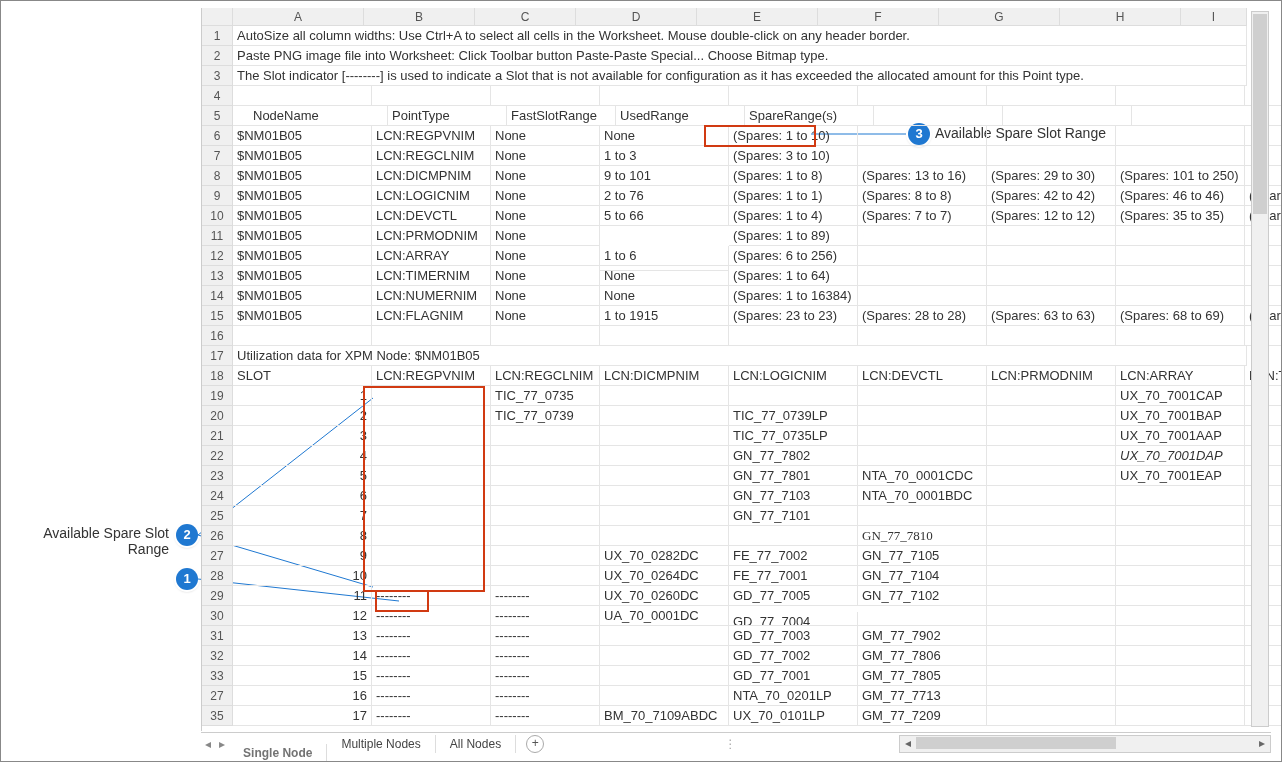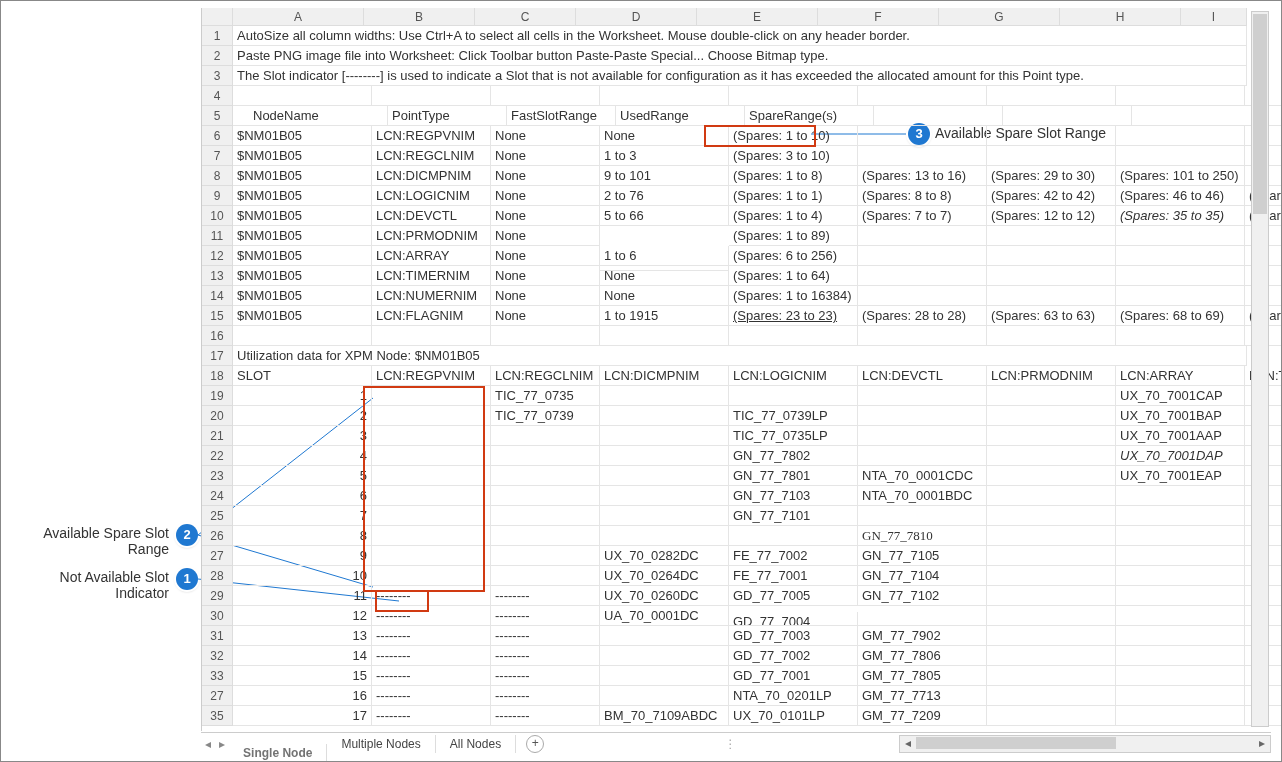--- a/index.html
+++ b/index.html
@@ -165,21 +165,20 @@
   }
 </style>
 </head>
 <body>
 
 <div class="outer">
 
   <div class="callout-label" style="left:8px; top:524px; text-align:right; width:160px;">Available Spare Slot Range</div>
   <div class="callout-num" style="left:175px; top:523px;">2</div>
 
-  <div class="callout-label" style="left:8px; top:568px; text-align:right; width:160px;">Not Available Slot Indicator</div>
   <div class="callout-num" style="left:175px; top:567px;">1</div>
 
   <div class="callout-num" style="left:907px; top:122px;">3</div>
   <div class="callout-label" style="left:934px; top:124px;">Available Spare Slot Range</div>
 
   <svg class="lines">
     <line x1="197" y1="534" x2="372" y2="397" stroke="#1f78d1" stroke-width="1"></line>
     <line x1="197" y1="534" x2="372" y2="586" stroke="#1f78d1" stroke-width="1"></line>
     <line x1="197" y1="578" x2="398" y2="600" stroke="#1f78d1" stroke-width="1"></line>
     <line x1="905" y1="133" x2="810" y2="133" stroke="#1f78d1" stroke-width="1"></line>
@@ -286,21 +285,21 @@
         </div>
         <div class="row">
           <div class="rh">10</div>
           <div class="cell" style="width: 130px;">$NM01B05</div>
           <div class="cell" style="width: 110px;">LCN:DEVCTL</div>
           <div class="cell" style="width: 100px;">None</div>
           <div class="cell" style="width: 120px;">5 to 66</div>
           <div class="cell" style="width: 120px;">(Spares: 1 to 4)</div>
           <div class="cell" style="width: 120px;">(Spares: 7 to 7)</div>
           <div class="cell" style="width: 120px;">(Spares: 12 to 12)</div>
-          <div class="cell" style="width: 120px; font-style: italic;">(Spares: 35 to 35)</div>
+          <div class="cell" style="width: 120px;">(Spares: 35 to 35)</div>
           <div class="cell" style="width: 65px;">(Spares: 6</div>
         </div>
         <div class="row">
           <div class="rh">11</div>
           <div class="cell" style="width: 130px;">$NM01B05</div>
           <div class="cell" style="width: 110px;">LCN:PRMODNIM</div>
           <div class="cell" style="width: 100px;">None</div>
           <div class="cell" style="width: 120px; margin-top: 44px;">90 to 91</div>
           <div class="cell" style="width: 120px;">(Spares: 1 to 89)</div>
           <div class="cell" style="width: 120px;"></div>
@@ -343,21 +342,21 @@
           <div class="cell" style="width: 120px;"></div>
           <div class="cell" style="width: 120px;"></div>
           <div class="cell" style="width: 65px;"></div>
         </div>
         <div class="row">
           <div class="rh">15</div>
           <div class="cell" style="width: 130px;">$NM01B05</div>
           <div class="cell" style="width: 110px;">LCN:FLAGNIM</div>
           <div class="cell" style="width: 100px;">None</div>
           <div class="cell" style="width: 120px;">1 to 1915</div>
-          <div class="cell" style="width: 120px; text-decoration: underline;">(Spares: 23 to 23)</div>
+          <div class="cell" style="width: 120px;">(Spares: 23 to 23)</div>
           <div class="cell" style="width: 120px;">(Spares: 28 to 28)</div>
           <div class="cell" style="width: 120px;">(Spares: 63 to 63)</div>
           <div class="cell" style="width: 120px;">(Spares: 68 to 69)</div>
           <div class="cell" style="width: 65px;">(Spares: 7</div>
         </div>
         <div class="row">
           <div class="rh">16</div>
           <div class="cell" style="width: 130px;"></div>
           <div class="cell" style="width: 110px;"></div>
           <div class="cell" style="width: 100px;"></div>

